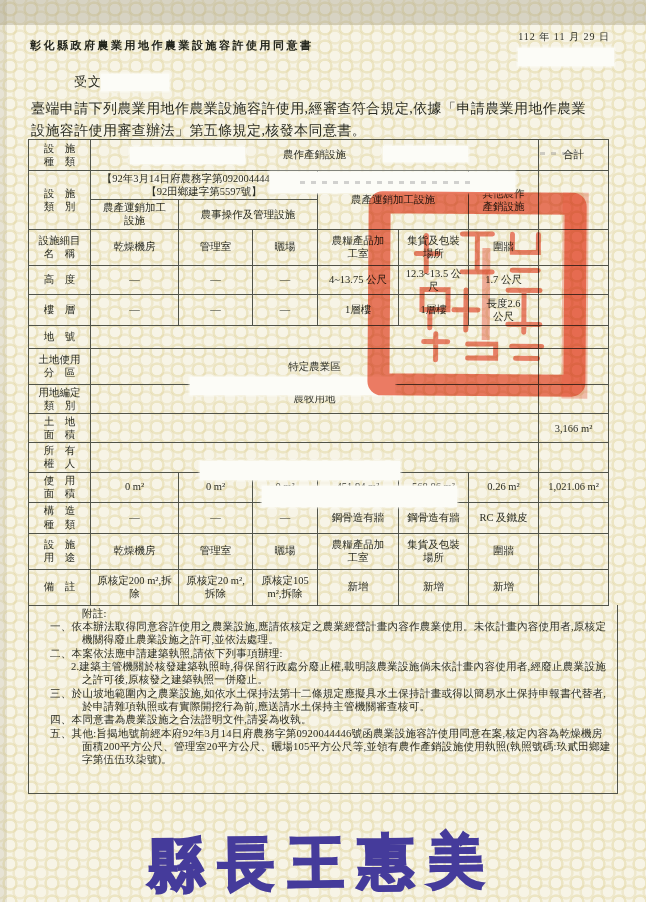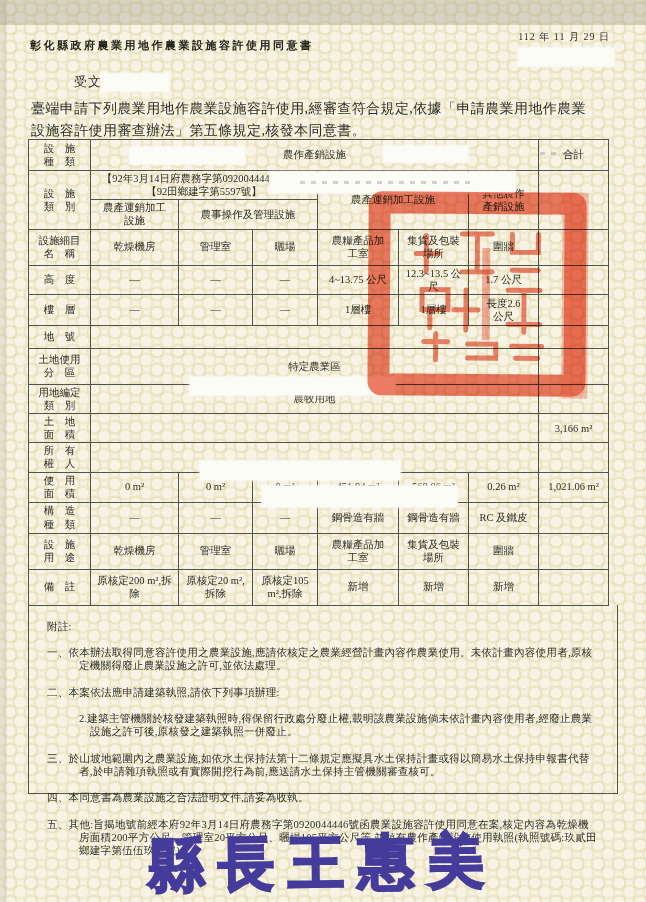--- a/index.html
+++ b/index.html
@@ -44,21 +44,21 @@
   tr.h26 td{height:24px}
   tr.h25 td{height:23px}
   tr.h29 td{height:27px}
 
   .notes{
     position:relative;margin-top:-1px;width:578px;height:186px;
     border:1px solid #51544a;border-top:none;
     padding:2px 5px 0 5px;box-sizing:content-box;
     font-size:10.6px;line-height:1.26;letter-spacing:0.2px;
   }
-  .notes p{margin:13px;}
+  .notes p{margin:0;padding-left:48px;}
   .n1{padding-left:32px;text-indent:-32px;}
   .n2{padding-left:43px;text-indent:-11px;}
 
   .redact{position:absolute;background:#fcfcf7;box-shadow:0 0 2px 1px rgba(252,252,247,0.9);}
   .remnant{position:absolute;height:3px;opacity:0.5;
     background:repeating-linear-gradient(90deg, rgba(95,95,100,0.55) 0 5px, transparent 5px 11px);}
 
   .seal{position:absolute;left:366px;top:190px;width:228px;height:220px;
     mix-blend-mode:multiply;opacity:0.93;transform:rotate(0.4deg);}
 

